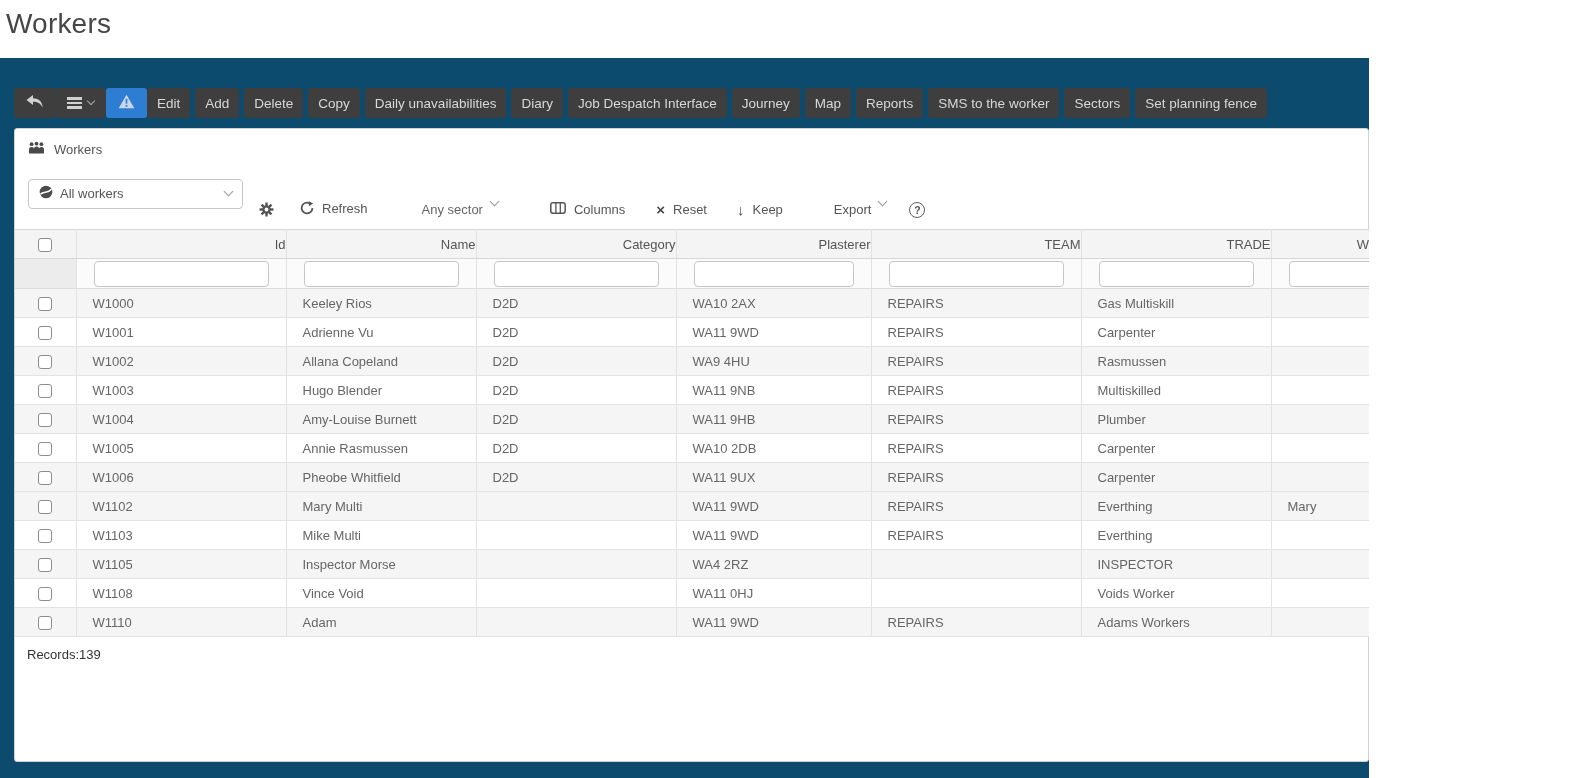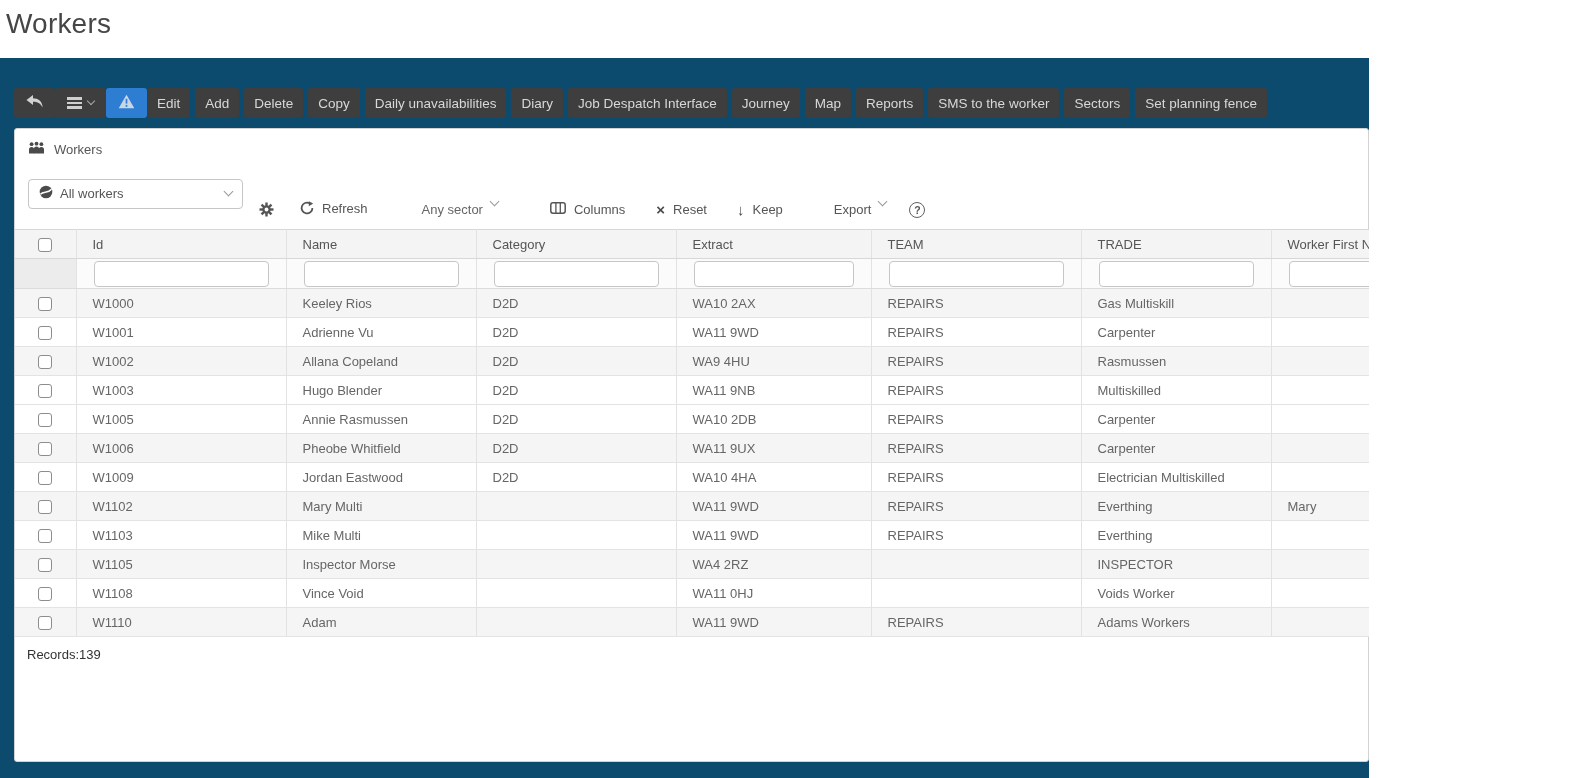--- a/index.html
+++ b/index.html
@@ -40,21 +40,21 @@
   .f-keep   { margin-left: 30px; }
   .f-export { margin-left: 51px; }
   .f-help   { margin-left: 23px; }
   .glyph { font-size: 15px; font-weight: bold; color: #4a4a4a; line-height: 1; }
   .help-circle { width: 16px; height: 16px; border: 1.4px solid #5f5f5f; border-radius: 50%;
                  display: inline-flex; align-items: center; justify-content: center;
                  font-size: 10.5px; font-weight: bold; color: #555; }
 
   
   table { width: 100%; border-collapse: collapse; table-layout: fixed; font-size: 13px; }
-  thead th { background: #f4f4f4; color: #555; font-weight: normal; text-align: left; height: 29px;
+  thead th { background: #f4f4f4; color: #555; font-weight: normal; text-align: right; height: 29px;
              padding: 0 0 0 16px; border-top: 1px solid #d7d7d7; border-bottom: 1px solid #d7d7d7;
              border-right: 1px solid #e2e2e2; overflow: hidden; white-space: nowrap; }
   thead th:last-child, tbody td:last-child, .filter-row td:last-child { border-right: none; }
   .filter-row td { background: #fbfbfb; height: 30px; padding: 0; text-align: center;
                    border-bottom: 1px solid #dcdcdc; border-right: 1px solid #e2e2e2; }
   .filter-row td.edge { background: #ececec; }
   .filter-row input { width: calc(100% - 34px); height: 26px; border: 1px solid #c6c6c6; border-radius: 4px;
                       outline: none; padding: 0 7px; font-size: 13px; font-family: inherit; background: #fff; }
   tbody td { height: 29px; padding: 0 0 0 16px; color: #666; border-bottom: 1px solid #e3e3e3;
              border-right: 1px solid #e2e2e2; overflow: hidden; white-space: nowrap; background: #fff; }
@@ -207,21 +207,21 @@
           <col style="width:190px">
           <col style="width:195px">
           <col>
       </colgroup>
       <thead>
         <tr id="header-row">
             <th class="check"><span class="cb"></span></th>
             <th>Id</th>
             <th>Name</th>
             <th>Category</th>
-            <th>Extract</th>
+            <th>Plasterer</th>
             <th>TEAM</th>
             <th>TRADE</th>
             <th>Worker First Name</th>
             <th></th>
           </tr>
         <tr id="filter-row" class="filter-row">
             <td class="check edge"></td>
             <td><input type="text" style=""></td>
             <td><input type="text" style=""></td>
             <td><input type="text" style=""></td>
@@ -270,50 +270,50 @@
             <td class="check"><span class="cb"></span></td>
             <td>W1003</td>
             <td>Hugo Blender</td>
             <td>D2D</td>
             <td>WA11 9NB</td>
             <td>REPAIRS</td>
             <td>Multiskilled</td>
             <td></td>
             <td></td>
           </tr>
+          <tr class="odd">
+            <td class="check"><span class="cb"></span></td>
+            <td>W1004</td>
+            <td>Amy-Louise Burnett</td>
+            <td>D2D</td>
+            <td>WA11 9HB</td>
+            <td>REPAIRS</td>
+            <td>Plumber</td>
+            <td></td>
+            <td></td>
+          </tr>
           <tr class="even">
             <td class="check"><span class="cb"></span></td>
             <td>W1005</td>
             <td>Annie Rasmussen</td>
             <td>D2D</td>
             <td>WA10 2DB</td>
             <td>REPAIRS</td>
             <td>Carpenter</td>
             <td></td>
             <td></td>
           </tr>
           <tr class="odd">
             <td class="check"><span class="cb"></span></td>
             <td>W1006</td>
             <td>Pheobe Whitfield</td>
             <td>D2D</td>
             <td>WA11 9UX</td>
             <td>REPAIRS</td>
             <td>Carpenter</td>
-            <td></td>
-            <td></td>
-          </tr>
-          <tr class="even">
-            <td class="check"><span class="cb"></span></td>
-            <td>W1009</td>
-            <td>Jordan Eastwood</td>
-            <td>D2D</td>
-            <td>WA10 4HA</td>
-            <td>REPAIRS</td>
-            <td>Electrician Multiskilled</td>
             <td></td>
             <td></td>
           </tr>
           <tr class="odd">
             <td class="check"><span class="cb"></span></td>
             <td>W1102</td>
             <td>Mary Multi</td>
             <td></td>
             <td>WA11 9WD</td>
             <td>REPAIRS</td>

